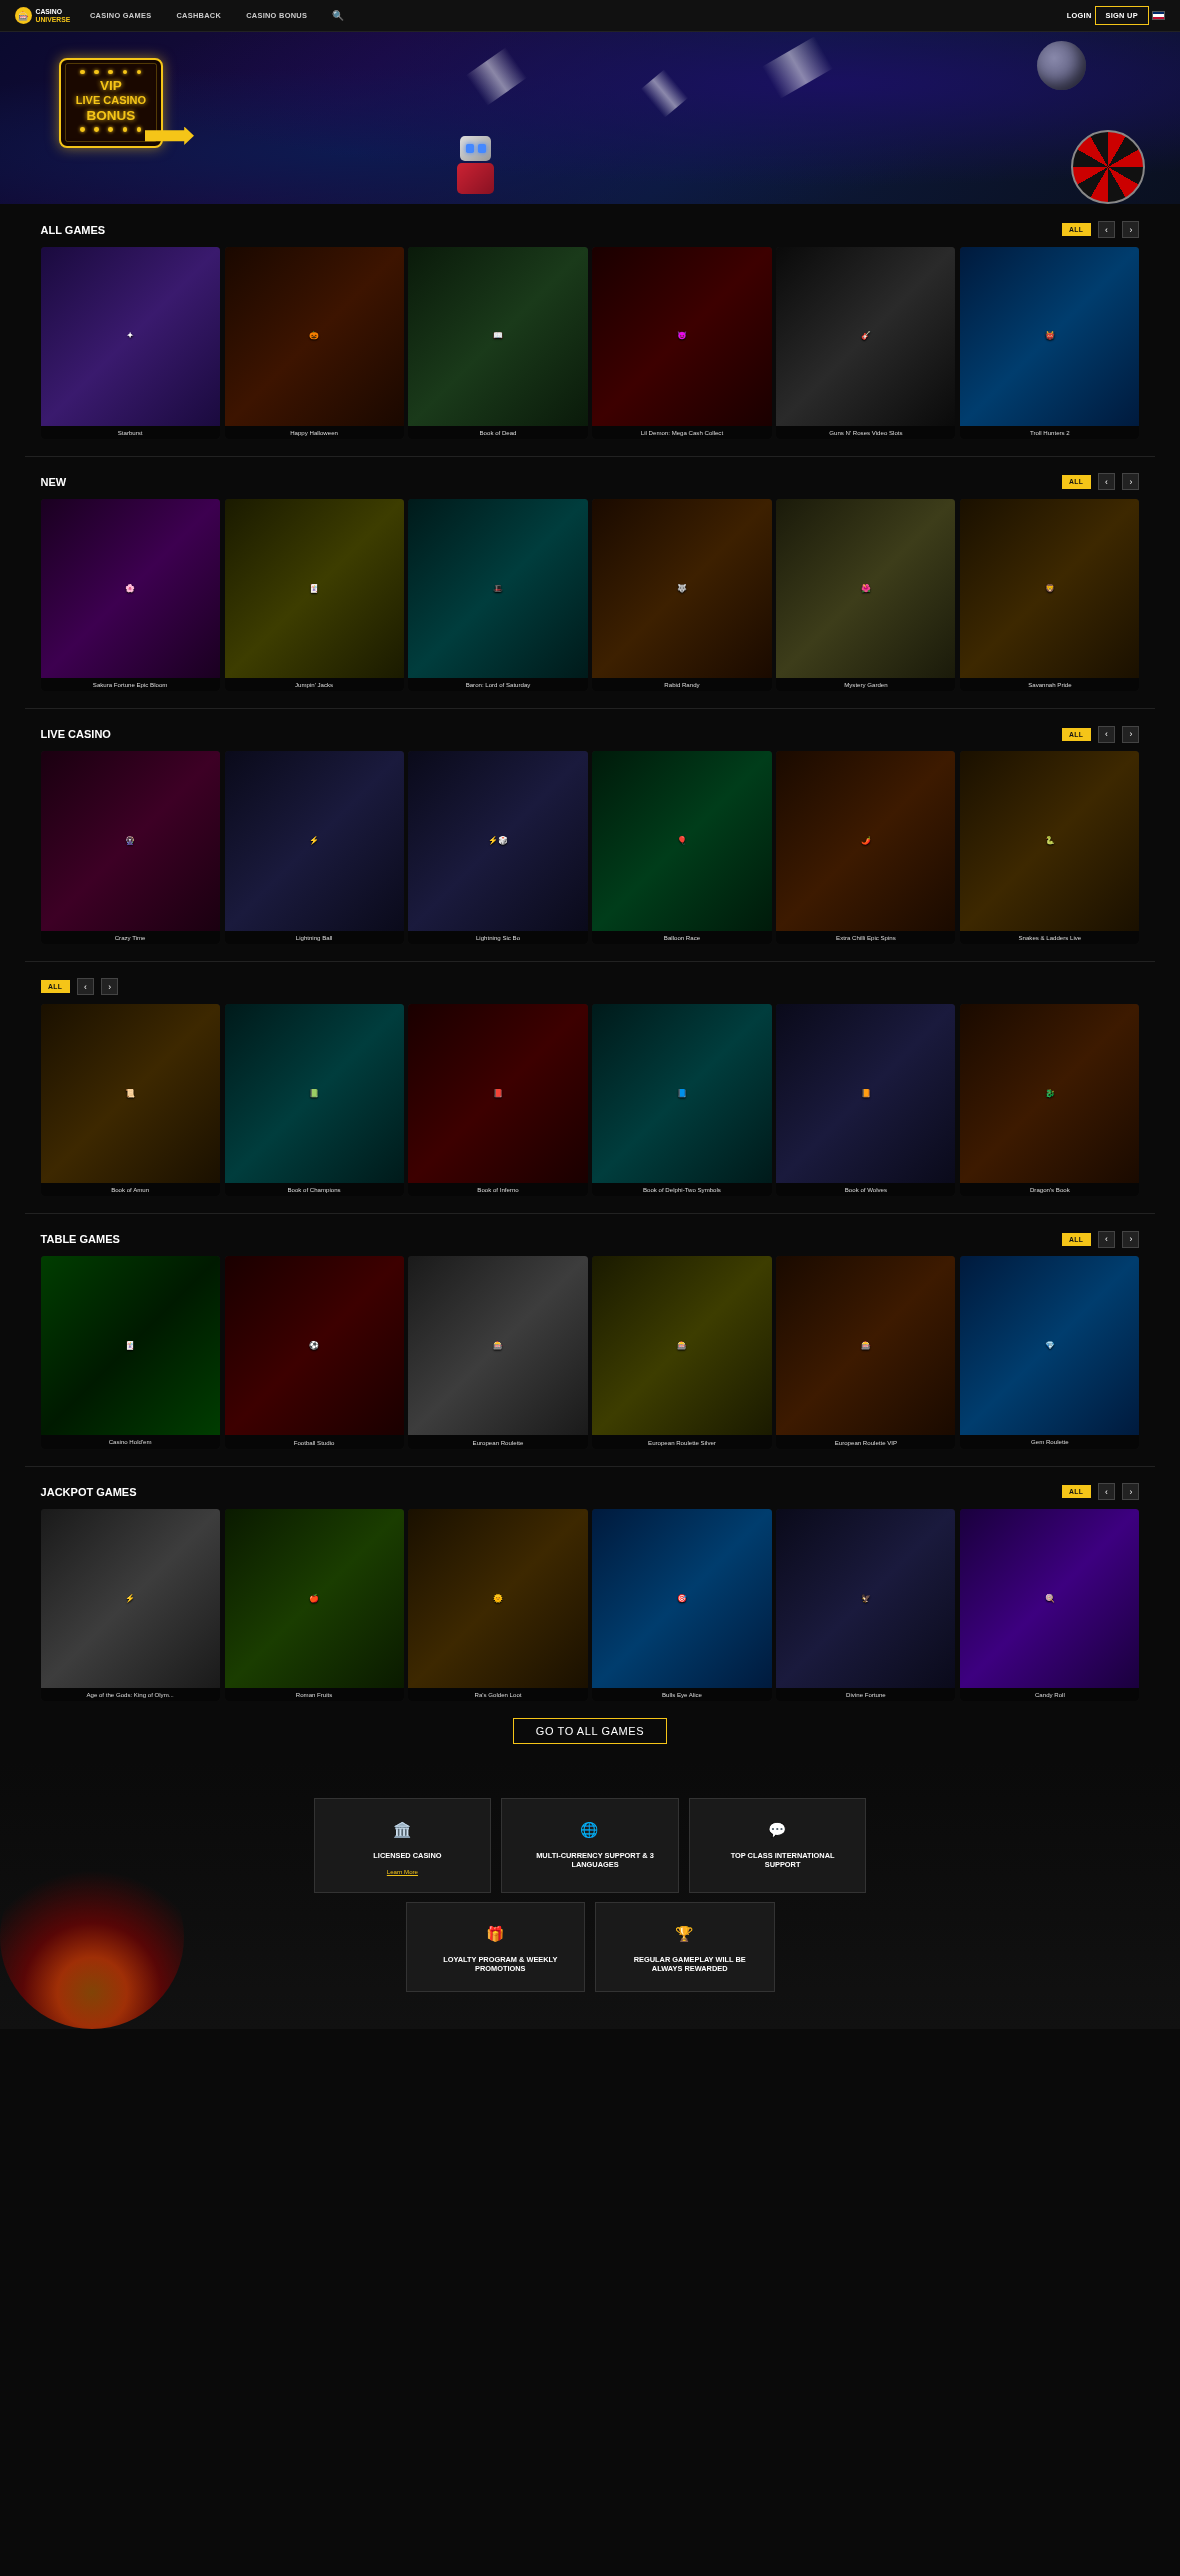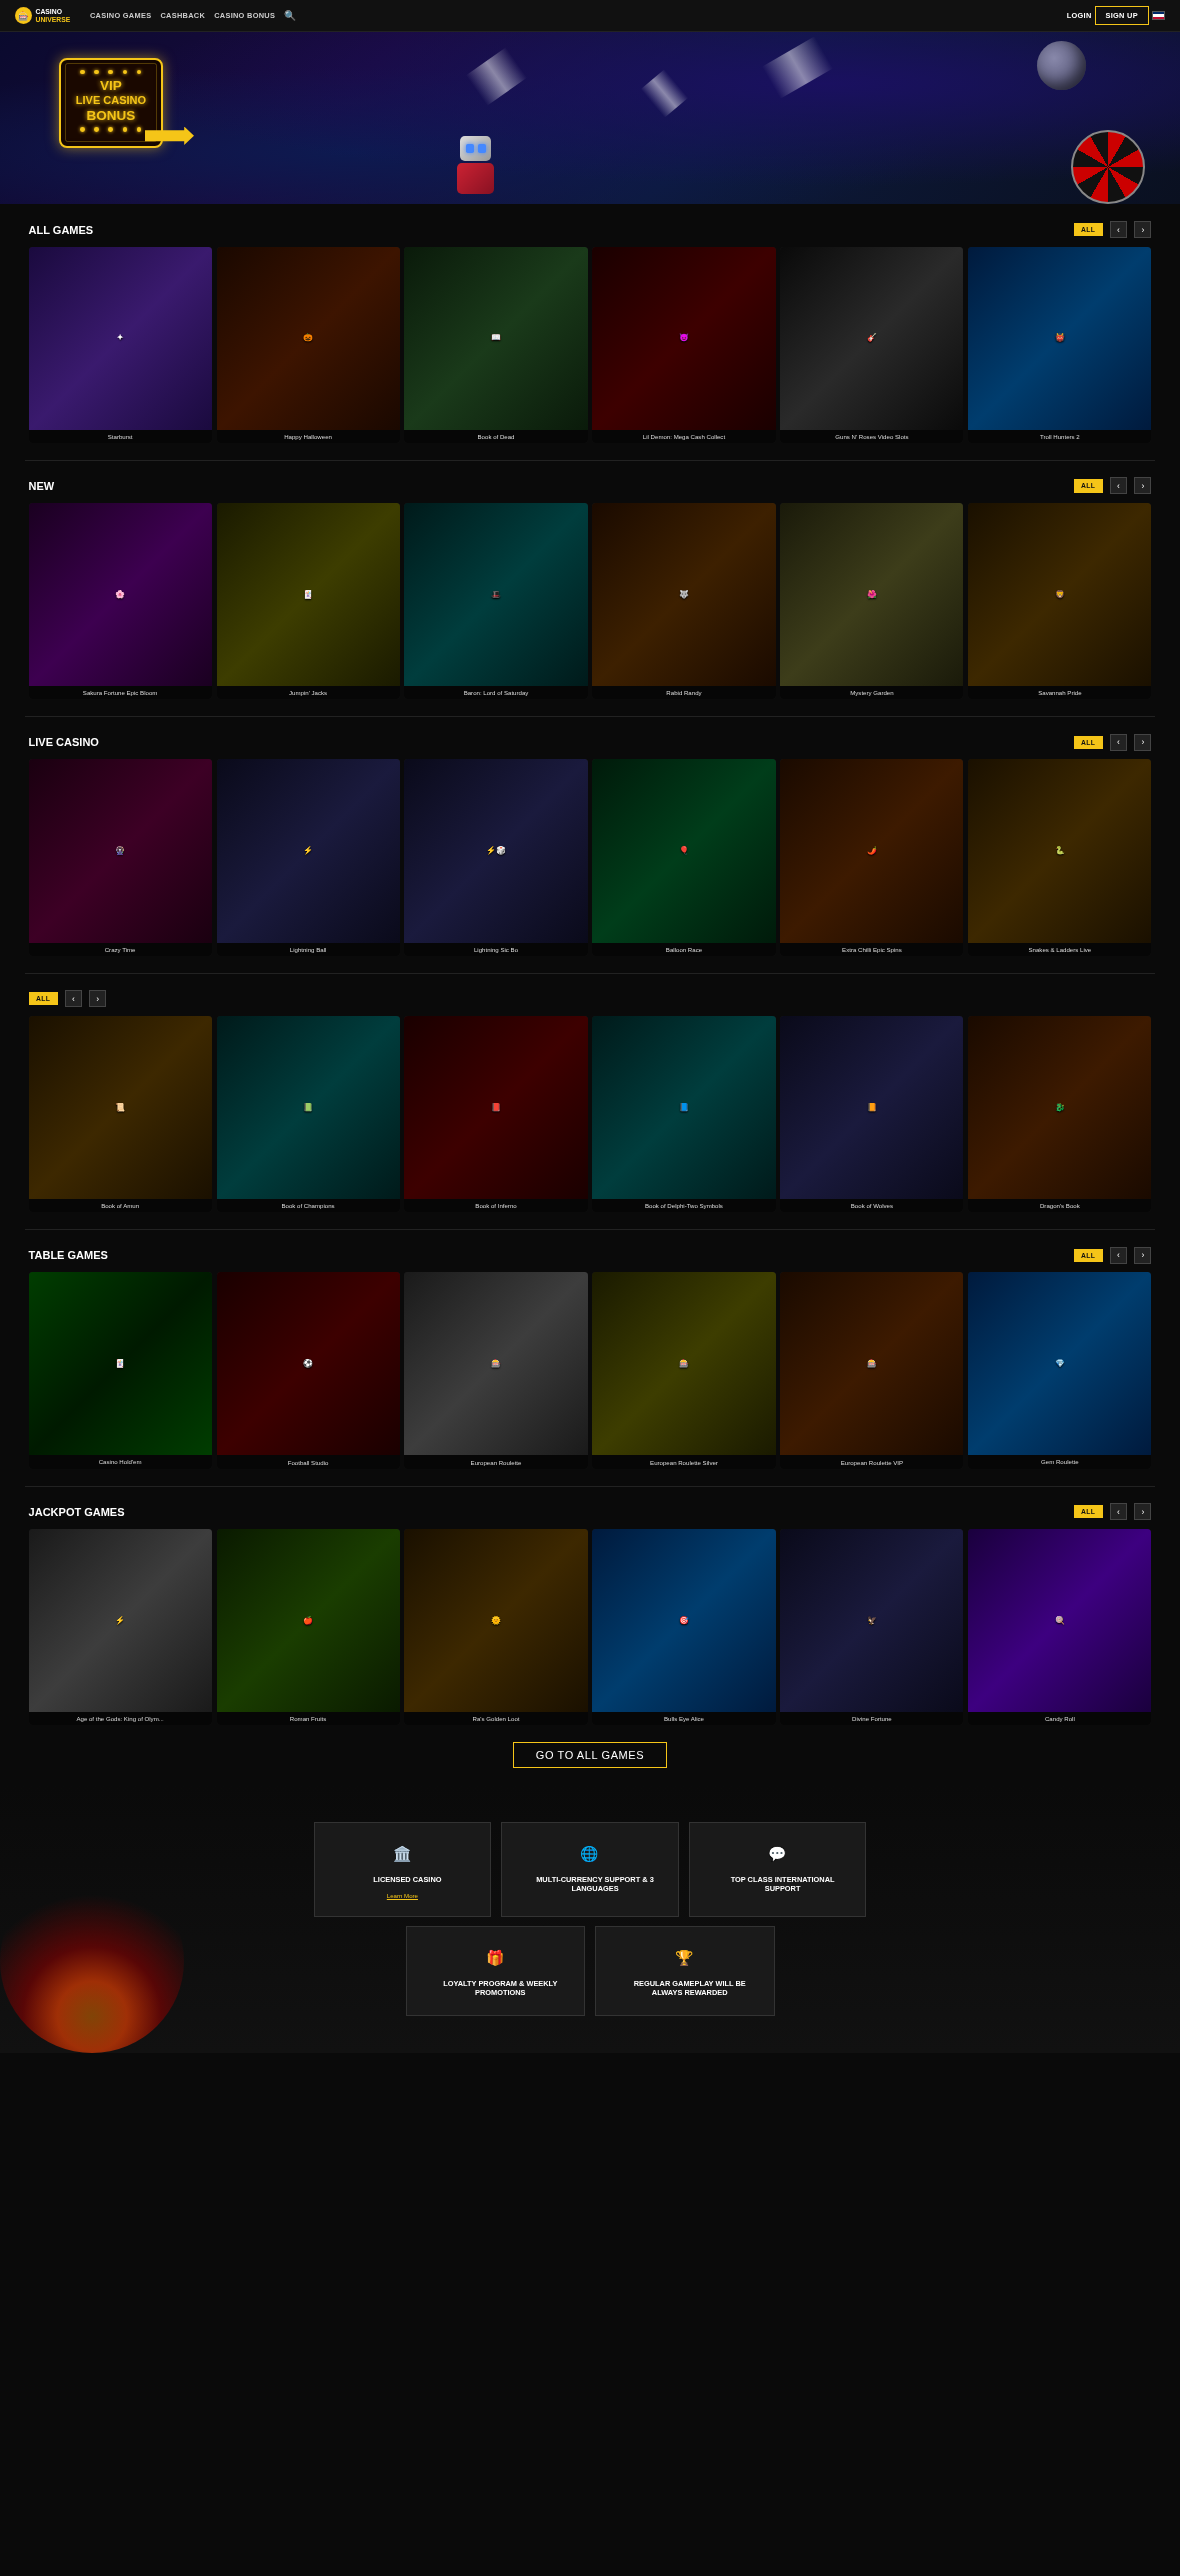--- a/index.html
+++ b/index.html
@@ -37,21 +37,21 @@
       border-radius: 50%;
       margin-right: 3.7px;
       display: flex;
       align-items: center;
       justify-content: center;
       font-size: 8.6px;
     }
     .nav {
       display: flex;
       align-items: center;
-      gap: 9px;
+      gap: 25px;
       flex: 1;
     }
     .nav-item {
       font-size: 7.4px;
       font-weight: 700;
       text-transform: uppercase;
       color: #ccc;
       cursor: pointer;
       letter-spacing: 0.3px;
     }
@@ -197,21 +197,21 @@
       top: 55%;
       width: 49px; height: 18.4px;
       background: #f5c518;
       clip-path: polygon(0 20%, 80% 20%, 80% 0, 100% 50%, 80% 100%, 80% 80%, 0 80%);
     }
 
     
     .main { max-width: 1180px; margin: 0 auto; padding: 0 24.6px; }
 
     
-    .section { margin: 17px 4px; }
+    .section { margin: 17px 16px; }
     .section-header {
       display: flex;
       align-items: center;
       margin-bottom: 8.6px;
       gap: 7.4px;
     }
     .section-title {
       font-size: 11px;
       font-weight: 900;
       text-transform: uppercase;

